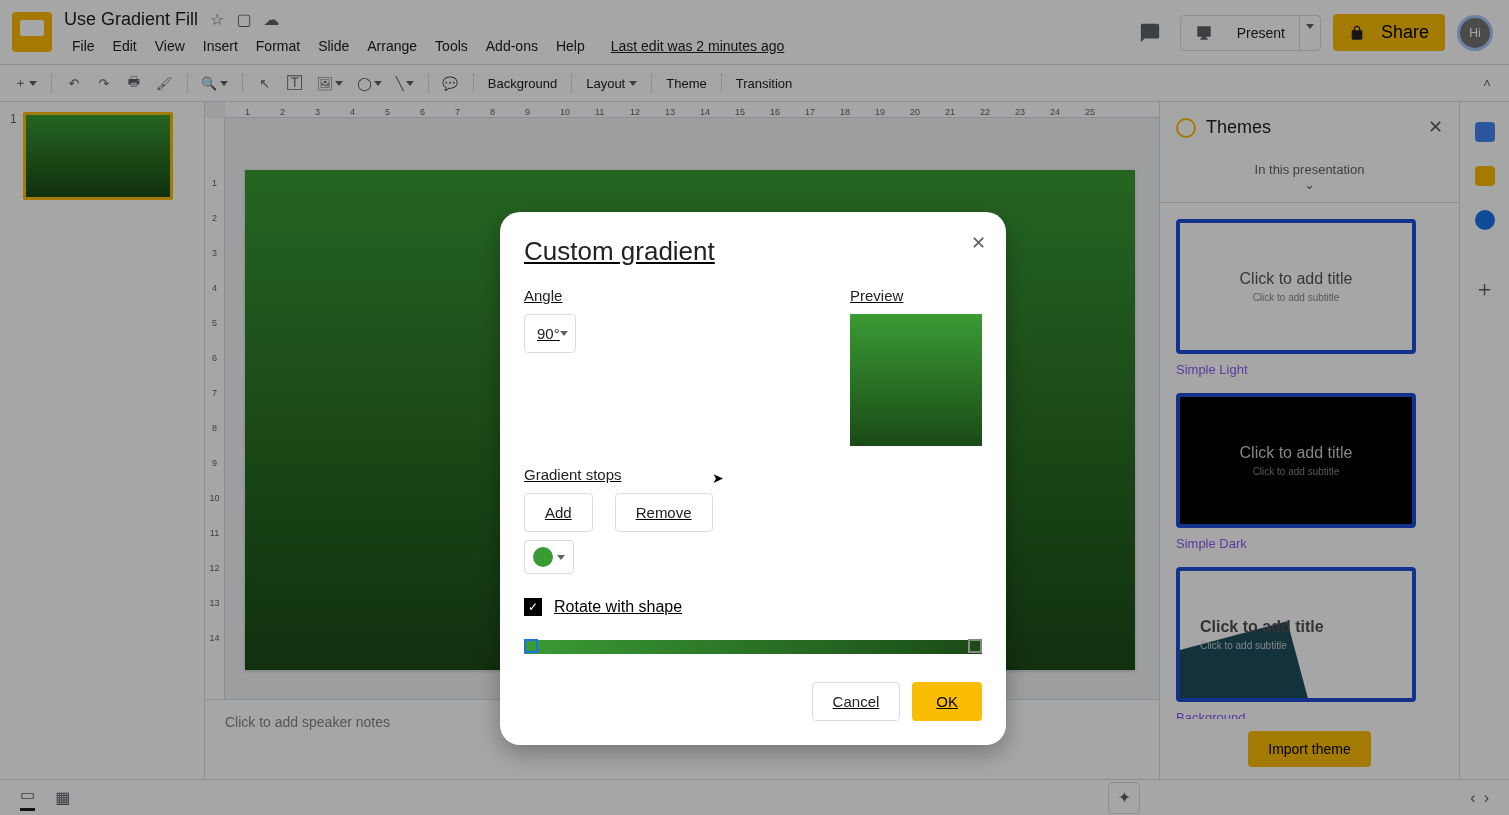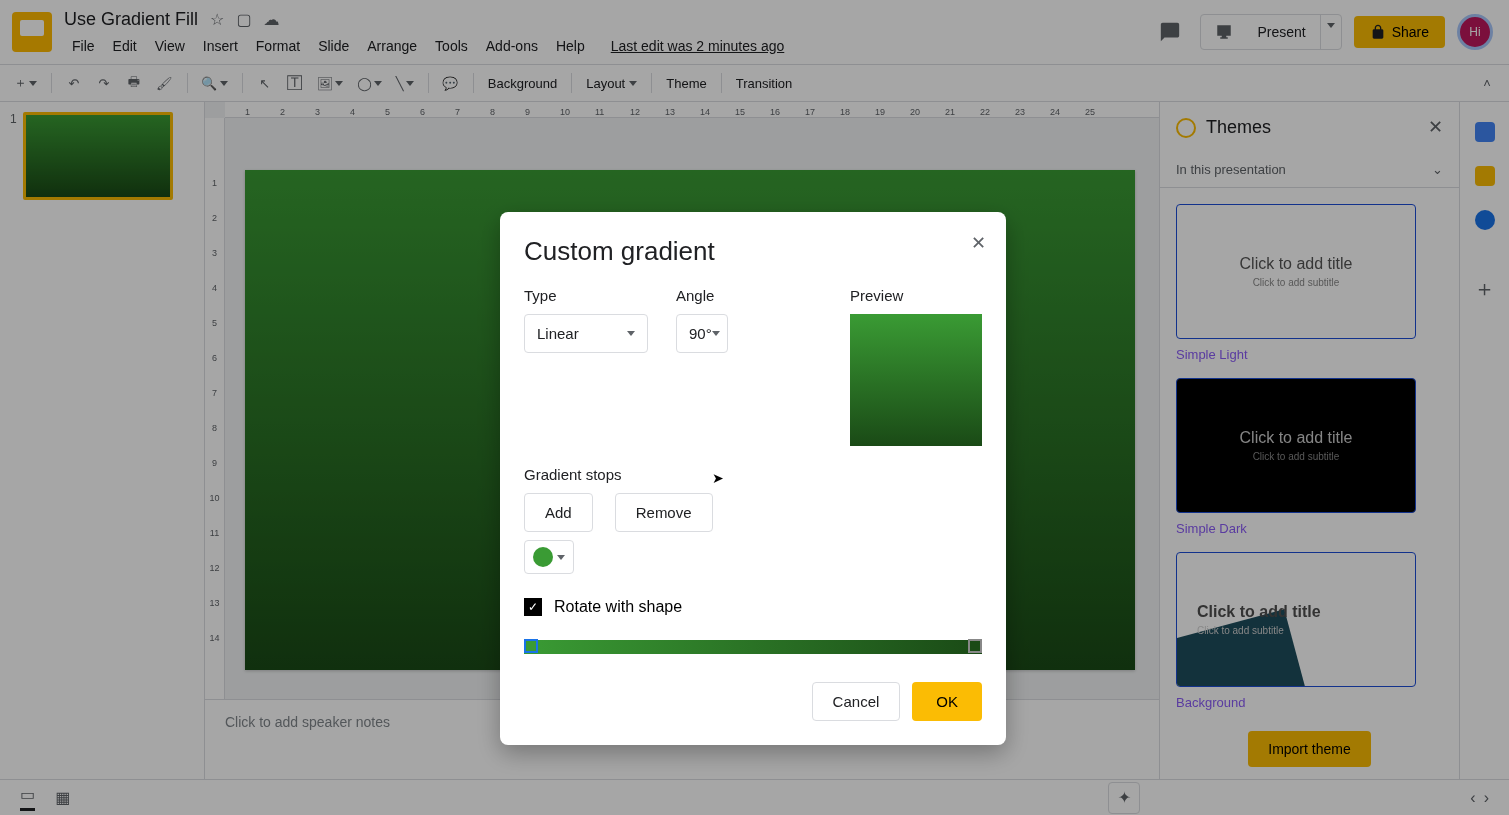--- a/index.html
+++ b/index.html
@@ -14,22 +14,22 @@
 .doc-title { font-size: 18px; color: #202124; text-align: right; }
 .star-icon, .move-icon, .cloud-icon { color: #5f6368; cursor: pointer; }
 .menubar { display: flex; gap: 2px; margin-top: 4px; align-items: center; }
 .menubar span { font-size: 14px; color: #202124; padding: 4px 8px; cursor: pointer; border-radius: 4px; }
 .last-edit { font-size: 14px; color: #5f6368; text-decoration: underline; margin-left: 8px; cursor: pointer; }
 .header-actions { display: flex; align-items: center; gap: 12px; margin-top: 6px; }
 .comment-btn { width: 36px; height: 36px; border-radius: 50%; display:flex; align-items:center; justify-content:center; color:#5f6368; cursor:pointer; }
 .present-group { display: flex; border: 1px solid #dadce0; border-radius: 4px; overflow:hidden; }
 .present-btn { display: flex; align-items: center; gap: 24px; padding: 8px 14px; font-size: 14px; color: #202124; cursor:pointer; }
 .present-drop { padding: 8px 6px; border-left: 1px solid #dadce0; cursor:pointer; color:#5f6368; }
-.share-btn { display: flex; align-items: center; gap: 6px; background: #fbbc04; padding: 8px 16px; border-radius: 4px; font-size: 14px; font-weight: 500; cursor:pointer; }
-.avatar { width: 36px; height: 36px; border-radius: 50%; background: #be185d; border: 3px solid #a8c7fa; display:flex; align-items:center; justify-content:center; color:#fff; font-size:12px; }
+.share-btn { display: flex; align-items: center; gap: 16px; background: #fbbc04; padding: 8px 16px; border-radius: 4px; font-size: 18px; font-weight: 500; cursor:pointer; }
+.avatar { width: 36px; height: 36px; border-radius: 50%; background: #737373; border: 3px solid #a8c7fa; display:flex; align-items:center; justify-content:center; color:#fff; font-size:12px; }
 
 
 .toolbar { height: 38px; border-top: 1px solid #dadce0; border-bottom: 1px solid #dadce0; display: flex; align-items: center; padding: 0 8px; gap: 2px; }
 .toolbar .sep { width: 1px; height: 20px; background: #dadce0; margin: 0 6px; }
 .tool-btn { min-width: 28px; height: 28px; display:flex; align-items:center; justify-content:center; color:#5f6368; cursor:pointer; border-radius:4px; font-size:13px; padding: 0 6px; }
 .tool-btn.text { color: #202124; }
 .collapse { margin-left: auto; }
 
 
 .main { display: flex; height: calc(815px - 64px - 38px - 36px); }
@@ -43,23 +43,23 @@
 .ruler-h span { flex:0 0 35px; }
 .ruler-v { position:absolute; top:16px; left:0; width:20px; bottom:0; background:#fff; border-right:1px solid #dadce0; font-size:9px; color:#5f6368; display:flex; flex-direction:column; padding-top:60px; }
 .ruler-v span { flex:0 0 35px; text-align:center; }
 .slide { position:absolute; left: 40px; top: 68px; width: 890px; height: 500px; background: linear-gradient(180deg, #3a9b34, #1a4a16); box-shadow: 0 1px 3px rgba(0,0,0,0.2); }
 
 .sidepanel { width: 300px; border-left: 1px solid #dadce0; display:flex; flex-direction:column; }
 .sidepanel-header { display:flex; align-items:flex-end; padding: 14px 16px; gap: 10px; }
 .theme-icon { width:20px; height:20px; border-radius:50%; border:2px solid #fbbc04; }
 .sidepanel-title { font-size: 18px; color: #202124; flex:1; }
 .close-panel { color:#5f6368; cursor:pointer; font-size:18px; }
-.panel-sub { padding: 10px 16px; font-size: 13px; color:#5f6368; border-bottom:1px solid #dadce0; display:flex; justify-content:space-between; align-items:center; }
+.panel-sub { padding: 10px 16px; font-size: 13px; color:#5f6368; border-bottom:1px solid #dadce0; display:flex; justify-content:space-between; align-items:center;flex-direction:column; }
 .theme-list { flex:1; overflow-y:auto; padding: 16px; }
-.theme-card { width: 240px; height: 135px; border: 1px solid #1d4ed8; border-radius: 4px; margin-bottom: 8px; display:flex; flex-direction:column; align-items:center; justify-content:center; gap:4px; cursor:pointer; }
+.theme-card { width: 240px; height: 135px; border: 4px solid #1d4ed8; border-radius: 4px; margin-bottom: 8px; display:flex; flex-direction:column; align-items:center; justify-content:center; gap:4px; cursor:pointer; }
 .theme-card.dark { background: #000; color:#ccc; }
 .theme-card.stream { background: #fff; align-items:flex-start; padding:20px; position:relative; overflow:hidden; }
 .theme-card.stream::before { content:''; position:absolute; bottom:-20px; left:-20px; width:140px; height:80px; background:#1e4d5c; transform:rotate(-15deg); }
 .theme-card-title { font-size: 16px; color:#555; }
 .theme-card-sub { font-size: 10px; color:#888; }
 .theme-card.dark .theme-card-title { color:#ccc; }
 .theme-card.dark .theme-card-sub { color:#888; }
 .theme-name { font-size: 13px; color:#8b5cf6; margin-bottom: 16px; }
 .import-btn { margin: 12px auto; padding: 10px 20px; background:#fbbc04; border-radius:4px; font-size:14px; font-weight:500; text-align:center; cursor:pointer; width:fit-content; }
 
@@ -73,21 +73,21 @@
 
 .speaker-notes { position:absolute; bottom:36px; left:205px; right:350px; height:80px; border-top:1px solid #dadce0; padding: 14px 20px; font-size:14px; color:#80868b; background:#fff; }
 .footer { position:absolute; bottom:0; left:0; right:0; height:36px; border-top:1px solid #dadce0; display:flex; align-items:center; padding:0 20px; gap:20px; }
 .footer-icon { color:#5f6368; cursor:pointer; }
 .footer .spacer { flex:1; }
 .explore { width:32px; height:32px; border:1px solid #dadce0; border-radius:4px; display:flex; align-items:center; justify-content:center; color:#5f6368; cursor:pointer; }
 .footer-arrows { display:flex; gap:8px; color:#5f6368; }
 
 
 .scrim { position:absolute; inset:0; background:rgba(0,0,0,0.35); }
-.dialog { position:absolute; left:500px; top:212px; width:506px; background:#fff; border-radius:8px; box-shadow:0 8px 24px rgba(0,0,0,0.3); padding: 24px; }
+.dialog { position:absolute; left:500px; top:212px; width:506px; background:#fff; border-radius:20px; box-shadow:0 8px 24px rgba(0,0,0,0.3); padding: 24px; text-decoration: underline; }
 .dialog-title { font-size: 26px; color:#202124; margin-bottom: 20px; }
 .dialog-close { position:absolute; top:20px; right:20px; color:#5f6368; cursor:pointer; font-size:18px; }
 .dialog-row { display:flex; gap: 28px; }
 .dialog-col { display:flex; flex-direction:column; }
 .dialog-label { font-size: 15px; color:#202124; margin-bottom: 10px; }
 .select { border:1px solid #dadce0; border-radius:4px; padding: 10px 12px; font-size:15px; color:#202124; display:flex; align-items:center; justify-content:space-between; cursor:pointer; }
 .sel-type { width: 124px; }
 .sel-angle { width: 52px; }
 .preview-box { width: 132px; height: 132px; background: linear-gradient(180deg, #3a9b34, #1a4a16); }
 .stops-label { font-size:15px; color:#202124; margin-top: 20px; margin-bottom: 10px; }
@@ -304,27 +304,20 @@
 </div>
 
 <div class="scrim"></div>
 
 <div class="dialog">
   <div class="dialog-title">Custom gradient</div>
   <div class="dialog-close">✕</div>
 
   <div class="dialog-row">
     <div class="dialog-col">
-      <div class="dialog-label">Type</div>
-      <div class="select sel-type">
-        <span>Linear</span>
-        <div class="tri"></div>
-      </div>
-    </div>
-    <div class="dialog-col">
       <div class="dialog-label">Angle</div>
       <div class="select sel-angle">
         <span>90°</span>
         <div class="tri"></div>
       </div>
     </div>
     <div class="dialog-col" style="margin-left:auto">
       <div class="dialog-label">Preview</div>
       <div class="preview-box"></div>
     </div>

